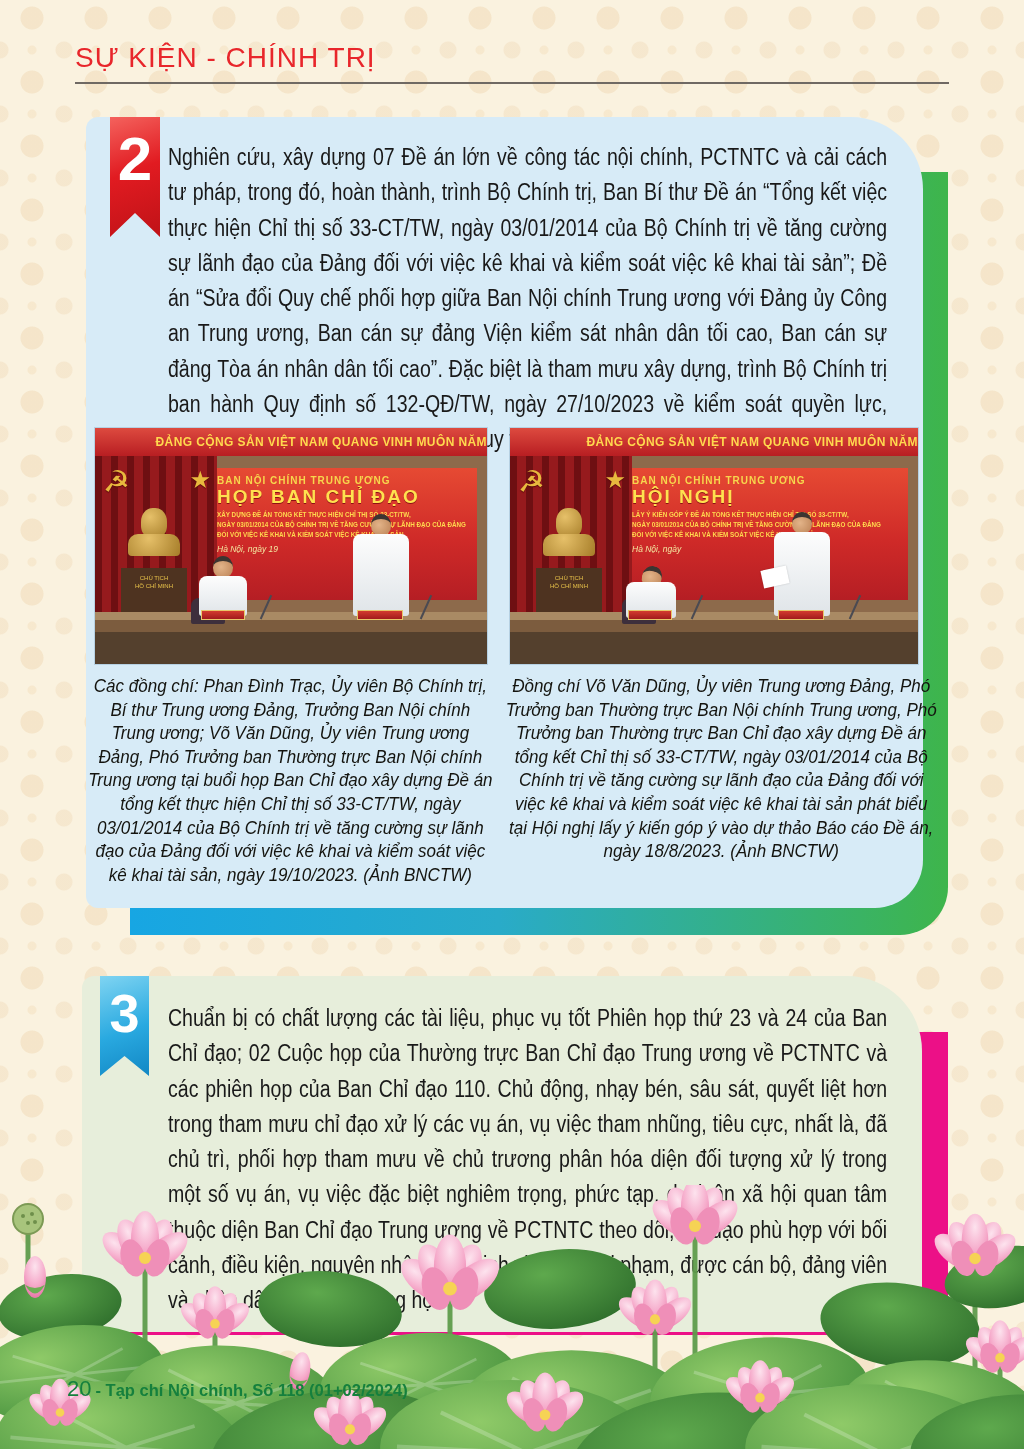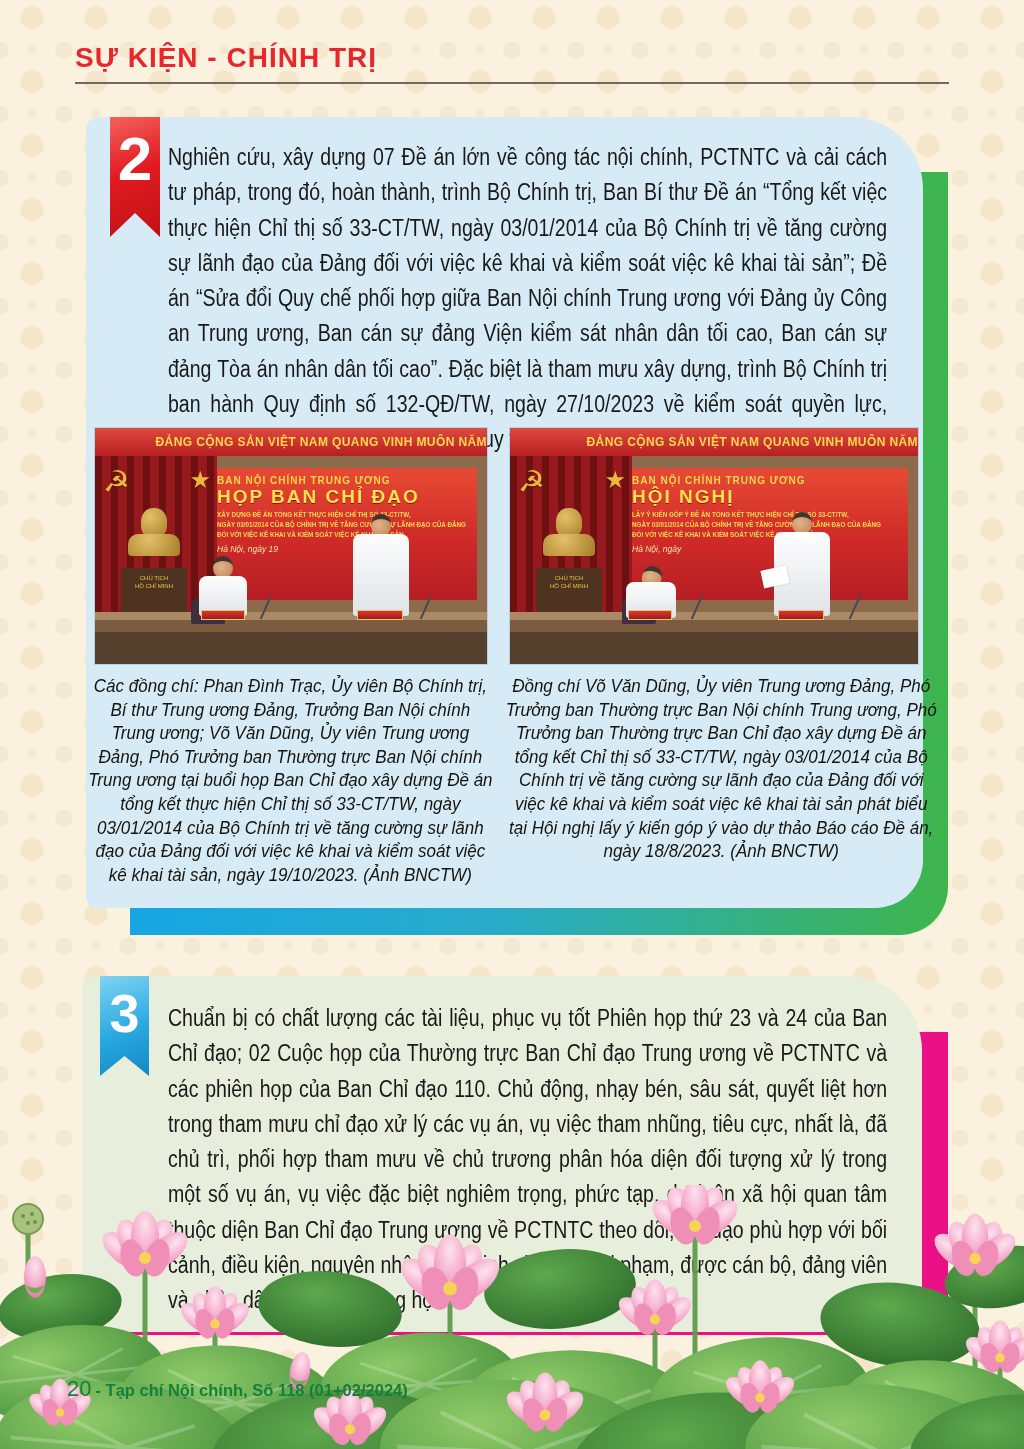--- a/index.html
+++ b/index.html
@@ -9,21 +9,21 @@
     background-color:#faf2df;
     background-image:
       radial-gradient(circle at 32px 18px, rgba(232,199,152,.30) 0 11px, transparent 12px),
       radial-gradient(circle at 0px 50px, rgba(232,199,152,.24) 0 8px, transparent 9px),
       radial-gradient(circle at 64px 50px, rgba(232,199,152,.24) 0 8px, transparent 9px),
       radial-gradient(circle at 32px 50px, rgba(240,214,175,.35) 0 4px, transparent 5px);
     background-size:64px 64px;
   }
   .abs{position:absolute;}
   
-  .page-title{left:75px;top:42px;font-size:28px;font-weight:bold;color:#e8262b;letter-spacing:1px;z-index:4;}
+  .page-title{left:75px;top:42px;font-size:28px;font-weight:normal;color:#e8262b;letter-spacing:1px;z-index:4;}
   .header-rule{left:75px;top:82px;width:874px;height:2px;background:#6f6963;z-index:4;}
   
   .shadow2{left:130px;top:172px;width:818px;height:763px;border-radius:0 0 48px 0;
     background:linear-gradient(90deg,#17a6e3 0%,#29abc9 45%,#3eb54b 100%);z-index:1;}
   .box2{left:86px;top:117px;width:837px;height:791px;background:#d7ebf7;
     border-radius:12px 72px 48px 12px;z-index:2;}
   .shadow3{left:118px;top:1032px;width:830px;height:303px;background:#ec1087;
     border-radius:0 0 20px 0;z-index:1;}
   .box3{left:82px;top:976px;width:840px;height:356px;background:#e7eedb;
     border-radius:12px 75px 22px 12px;z-index:2;}

